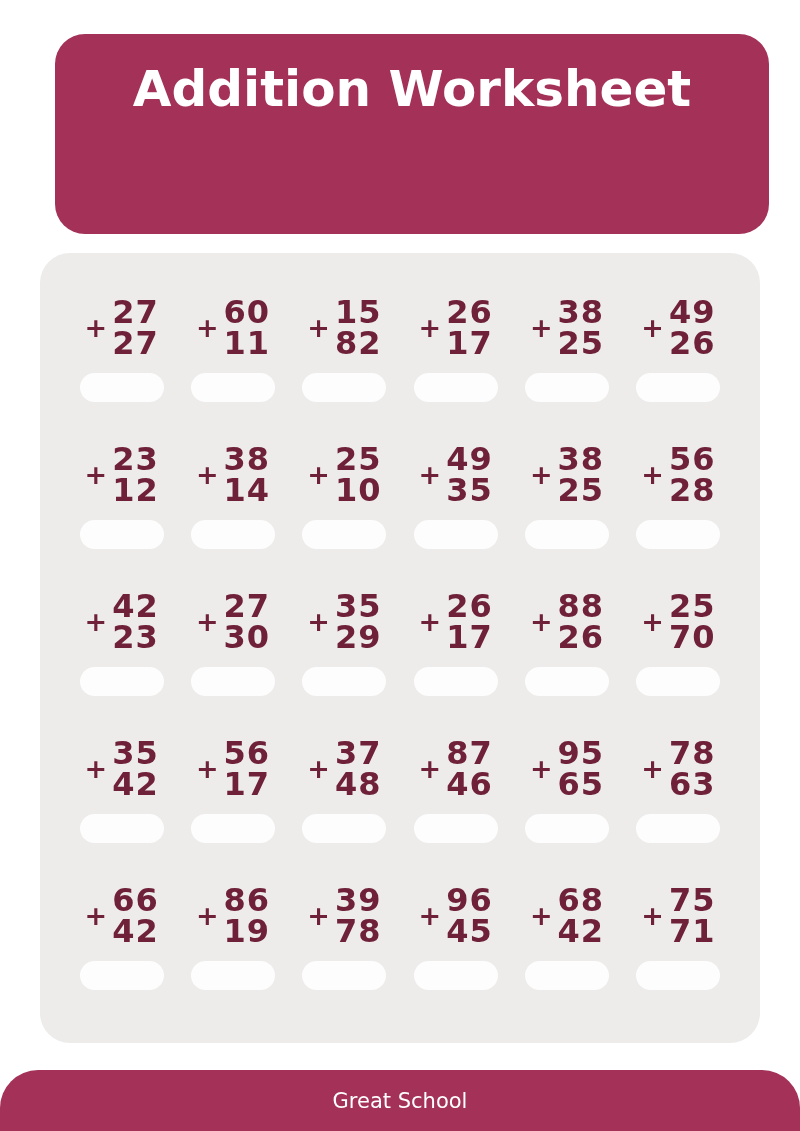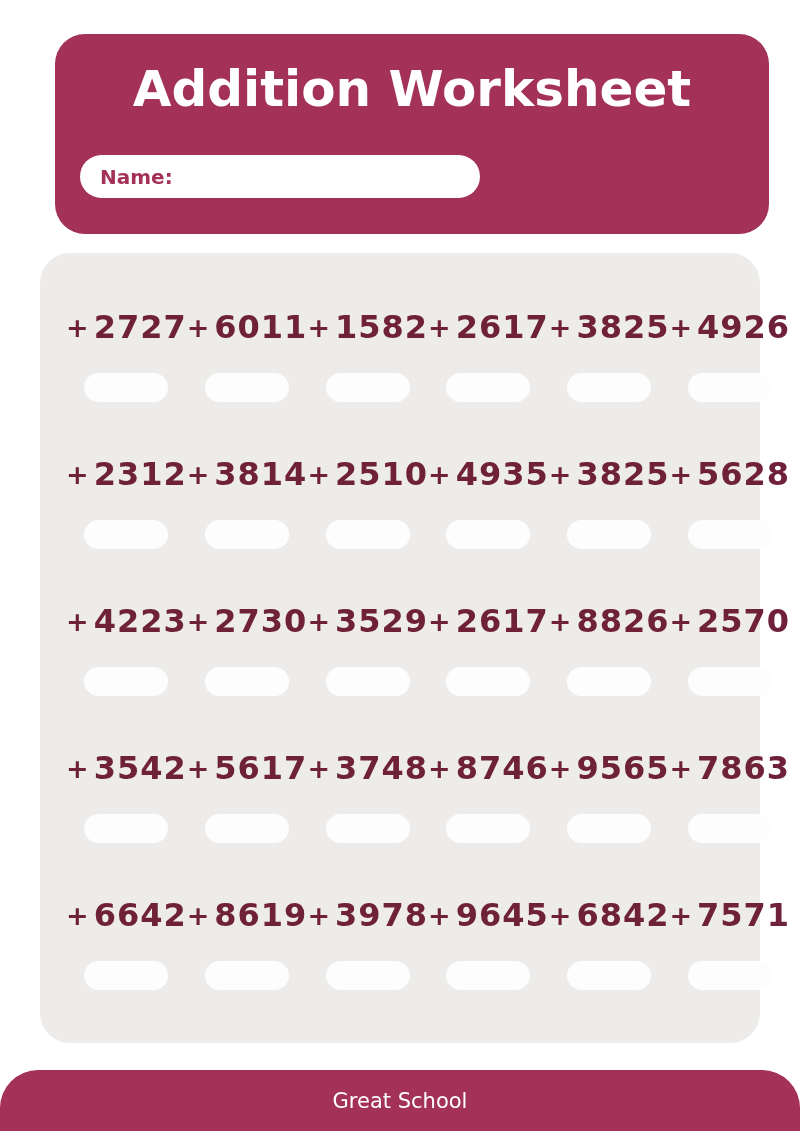--- a/index.html
+++ b/index.html
@@ -76,21 +76,21 @@
     height:65px;
   }
   .plus{
     color:var(--digit);
     font-size:27px;
     font-weight:bold;
     line-height:1;
   }
   .nums{
     display:flex;
-    flex-direction:row;
+    flex-direction:column;
   }
   .num{
     color:var(--digit);
     font-size:32px;
     font-weight:bold;
     line-height:31px;
     letter-spacing:1px;
   }
   .ans{
     margin-top:13px;
@@ -114,23 +114,20 @@
     color:#ffffff;
     font-weight:normal;
     font-size:21px;
   }
 </style>
 </head>
 <body>
 
 <div class="header-card">
   <div class="title">Addition Worksheet</div>
-  <div class="field field-name">
-    <span class="field-label">Name:</span>
-  </div>
 </div>
 
 <div class="panel">
   <div class="cell">
     <div class="prob">
       <span class="plus">+</span>
       <span class="nums">
         <span class="num">27</span>
         <span class="num">27</span>
       </span>

